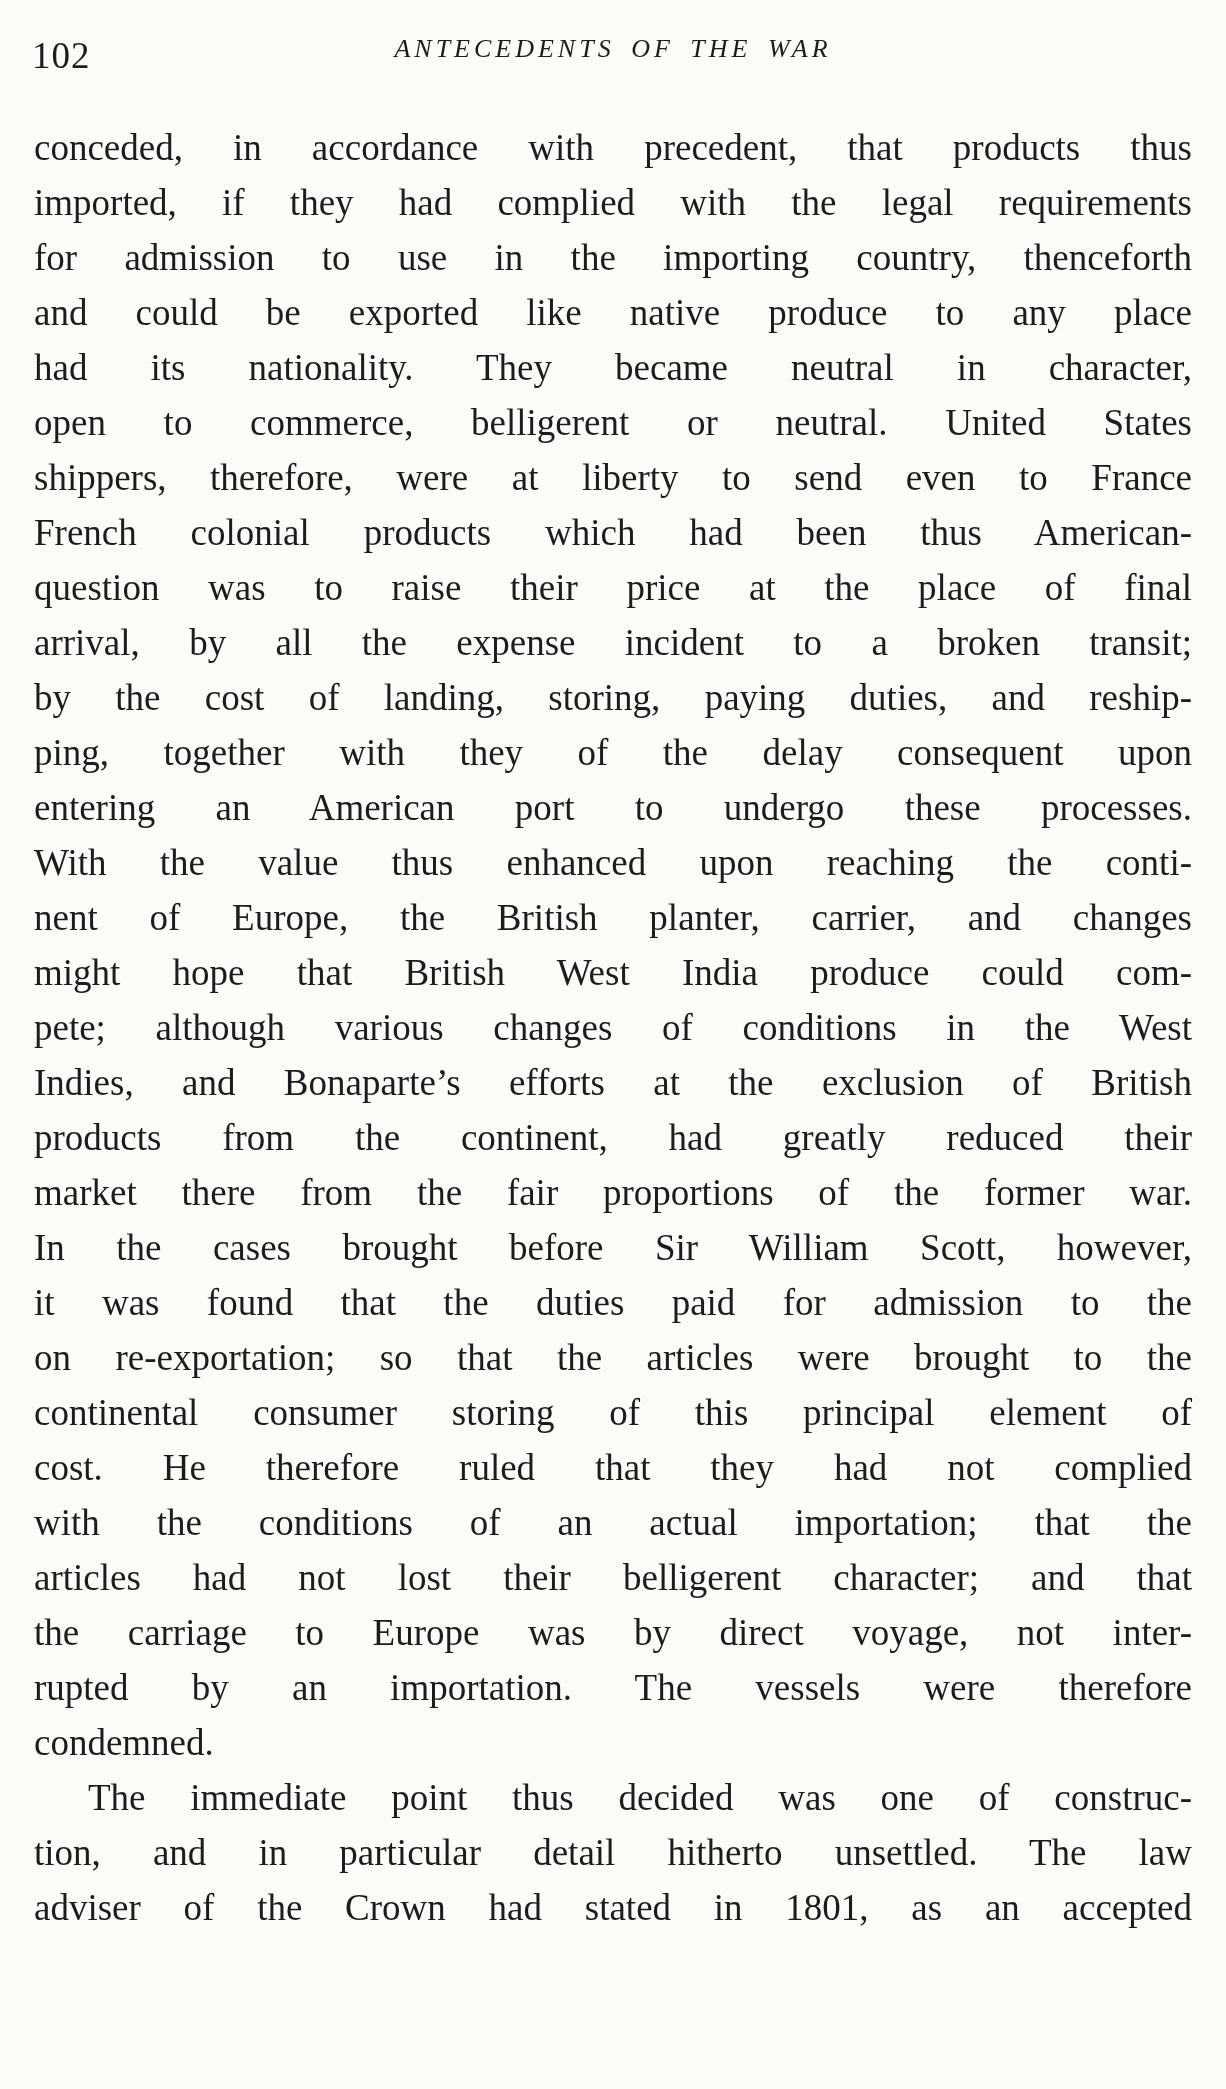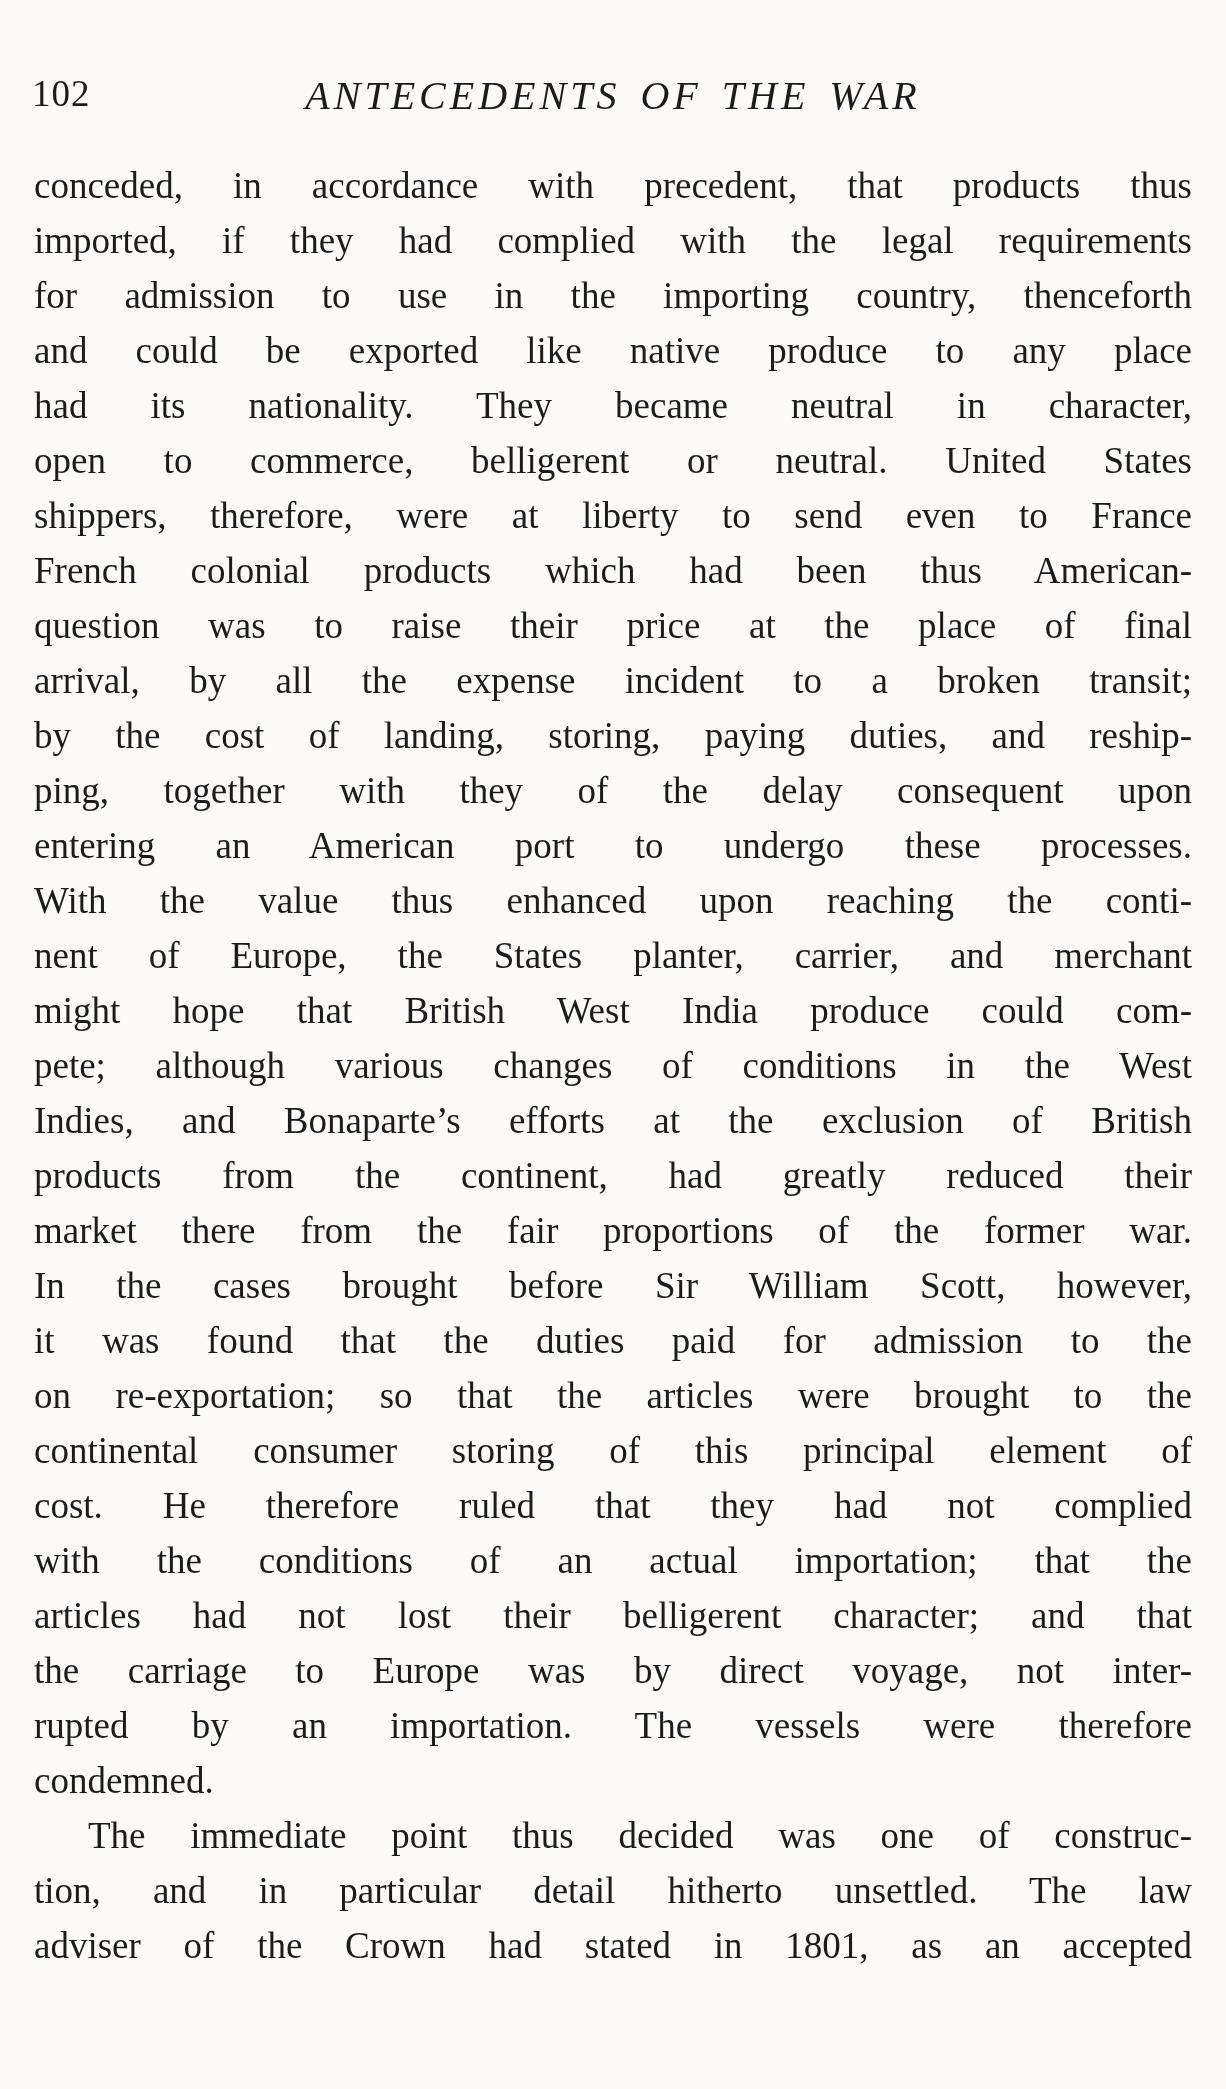--- a/index.html
+++ b/index.html
@@ -14,36 +14,36 @@
     margin: 0 auto;
     background: #fcfbf8;
     color: #1c1c1c;
     font-family: "Liberation Serif", "DejaVu Serif", serif;
     overflow: hidden;
     box-sizing: border-box;
   }
   .page-header {
     position: relative;
     height: 58px;
-    margin-top: 72px;
+    margin-top: 34px;
   }
   .page-number {
     position: absolute;
     left: 32px;
     top: 0;
     font-size: 37px;
     letter-spacing: 1px;
   }
   .running-title {
     position: absolute;
     left: 0;
     right: 0;
     top: 0;
     text-align: center;
-    font-size: 40px;
+    font-size: 26px;
     font-style: italic;
     letter-spacing: 4px;
     word-spacing: 6px;
   }
   .page-body {
     margin: 28px 34px 0 34px;
     font-size: 37px;
     line-height: 55px;
   }
   .line {
@@ -79,21 +79,21 @@
       <div class="line"><span>had its nationality.  They became neutral in character,</span></div>
       <div class="line"><span>open to commerce, belligerent or neutral.  United States</span></div>
       <div class="line"><span>shippers, therefore, were at liberty to send even to France</span></div>
       <div class="line"><span>French colonial products which had been thus American-</span></div>
       <div class="line"><span>question was to raise their price at the place of final</span></div>
       <div class="line"><span>arrival, by all the expense incident to a broken transit;</span></div>
       <div class="line"><span>by the cost of landing, storing, paying duties, and reship-</span></div>
       <div class="line"><span>ping, together with they of the delay consequent upon</span></div>
       <div class="line"><span>entering an American port to undergo these processes.</span></div>
       <div class="line"><span>With the value thus enhanced upon reaching the conti-</span></div>
-      <div class="line"><span>nent of Europe, the States planter, carrier, and merchant</span></div>
+      <div class="line"><span>nent of Europe, the British planter, carrier, and changes</span></div>
       <div class="line"><span>might hope that British West India produce could com-</span></div>
       <div class="line"><span>pete; although various changes of conditions in the West</span></div>
       <div class="line"><span>Indies, and Bonaparte’s efforts at the exclusion of British</span></div>
       <div class="line"><span>products from the continent, had greatly reduced their</span></div>
       <div class="line"><span>market there from the fair proportions of the former war.</span></div>
       <div class="line"><span>In the cases brought before Sir William Scott, however,</span></div>
       <div class="line"><span>it was found that the duties paid for admission to the</span></div>
       <div class="line"><span>on re-exportation; so that the articles were brought to the</span></div>
       <div class="line"><span>continental consumer storing of this principal element of</span></div>
       <div class="line"><span>cost.   He therefore ruled that they had not complied</span></div>

